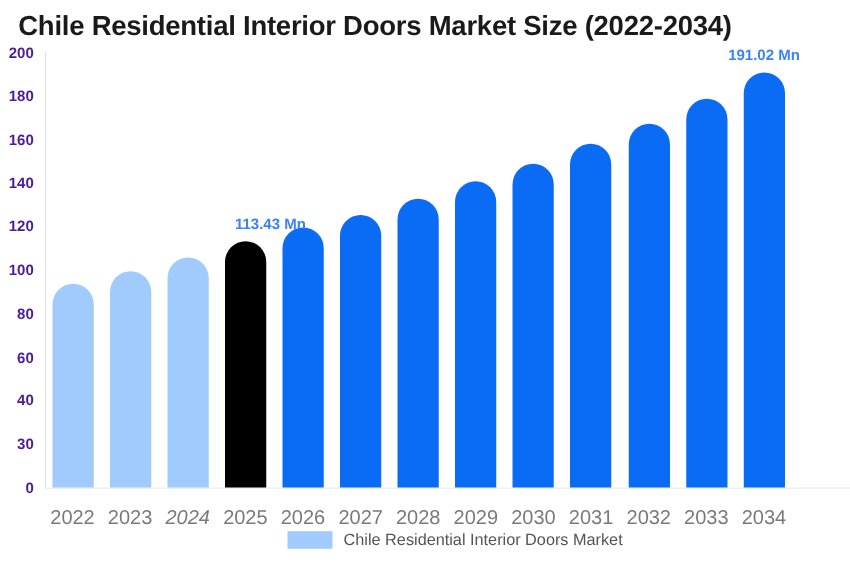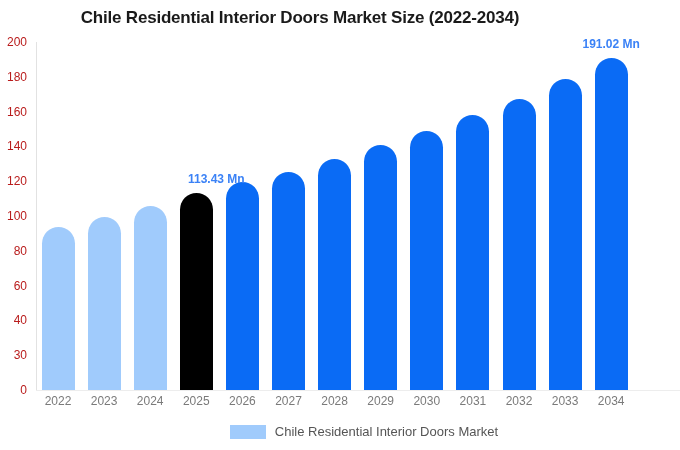--- a/index.html
+++ b/index.html
@@ -18,21 +18,21 @@
     width: 680px;
     height: 450px;
     box-sizing: border-box;
   }
   #chart-title {
     position: absolute;
     top: 8px;
     left: 0;
     width: 600px;
     text-align: center;
-    font-size: 17px;
+    font-size: 22px;
     font-weight: bold;
     color: #1a1a1a;
     letter-spacing: -0.2px;
   }
   
   #plot-area {
     position: absolute;
     left: 36px;
     top: 42px;
     width: 644px;
@@ -53,22 +53,23 @@
     width: 644px;
     height: 1px;
     background: #ededed;
   }
   .y-tick {
     position: absolute;
     right: 100%;
     transform: translateY(-50%);
     padding-right: 9px;
     font-size: 12px;
-    color: #b91c1c;
+    color: #4c1d95;
     white-space: nowrap;
+    font-weight: bold;
   }
   
   .bar {
     position: absolute;
     bottom: 0;
     width: 33px;
     border-radius: 17px 17px 0 0;
   }
   .bar.hist { background: #a0cbfc; }
   .bar.base { background: #000000; }
@@ -77,22 +78,22 @@
   .bar-label {
     position: absolute;
     font-size: 12px;
     font-weight: bold;
     color: #3b82f6;
     white-space: nowrap;
     transform: translateX(-50%);
   }
   .x-tick {
     position: absolute;
-    top: 394px;
-    font-size: 12px;
+    top: 406px;
+    font-size: 16px;
     color: #7a7a7a;
     transform: translateX(-50%);
     white-space: nowrap;
   }
   
   #legend {
     position: absolute;
     left: 0;
     top: 424px;
     width: 680px;
@@ -154,21 +155,21 @@
       </div>
     <div id="bar-labels">
         <div class="bar-label" style="left: 160.3px; top: 129.632px; margin-left: 20px;">113.43 Mn</div>
         <div class="bar-label" style="left: 575.2px; top: -5.3748px;">191.02 Mn</div>
       </div>
   </div>
 
   <div id="x-ticks">
       <div class="x-tick" style="left: 58px;">2022</div>
       <div class="x-tick" style="left: 104.1px;">2023</div>
-      <div class="x-tick" style="left: 150.2px;">2024</div>
+      <div class="x-tick" style="left: 150.2px; font-style: italic;">2024</div>
       <div class="x-tick" style="left: 196.3px; text-align: center;">2025</div>
       <div class="x-tick" style="left: 242.4px;">2026</div>
       <div class="x-tick" style="left: 288.5px;">2027</div>
       <div class="x-tick" style="left: 334.6px;">2028</div>
       <div class="x-tick" style="left: 380.7px;">2029</div>
       <div class="x-tick" style="left: 426.8px;">2030</div>
       <div class="x-tick" style="left: 472.9px;">2031</div>
       <div class="x-tick" style="left: 519px;">2032</div>
       <div class="x-tick" style="left: 565.1px;">2033</div>
       <div class="x-tick" style="left: 611.2px;">2034</div>

